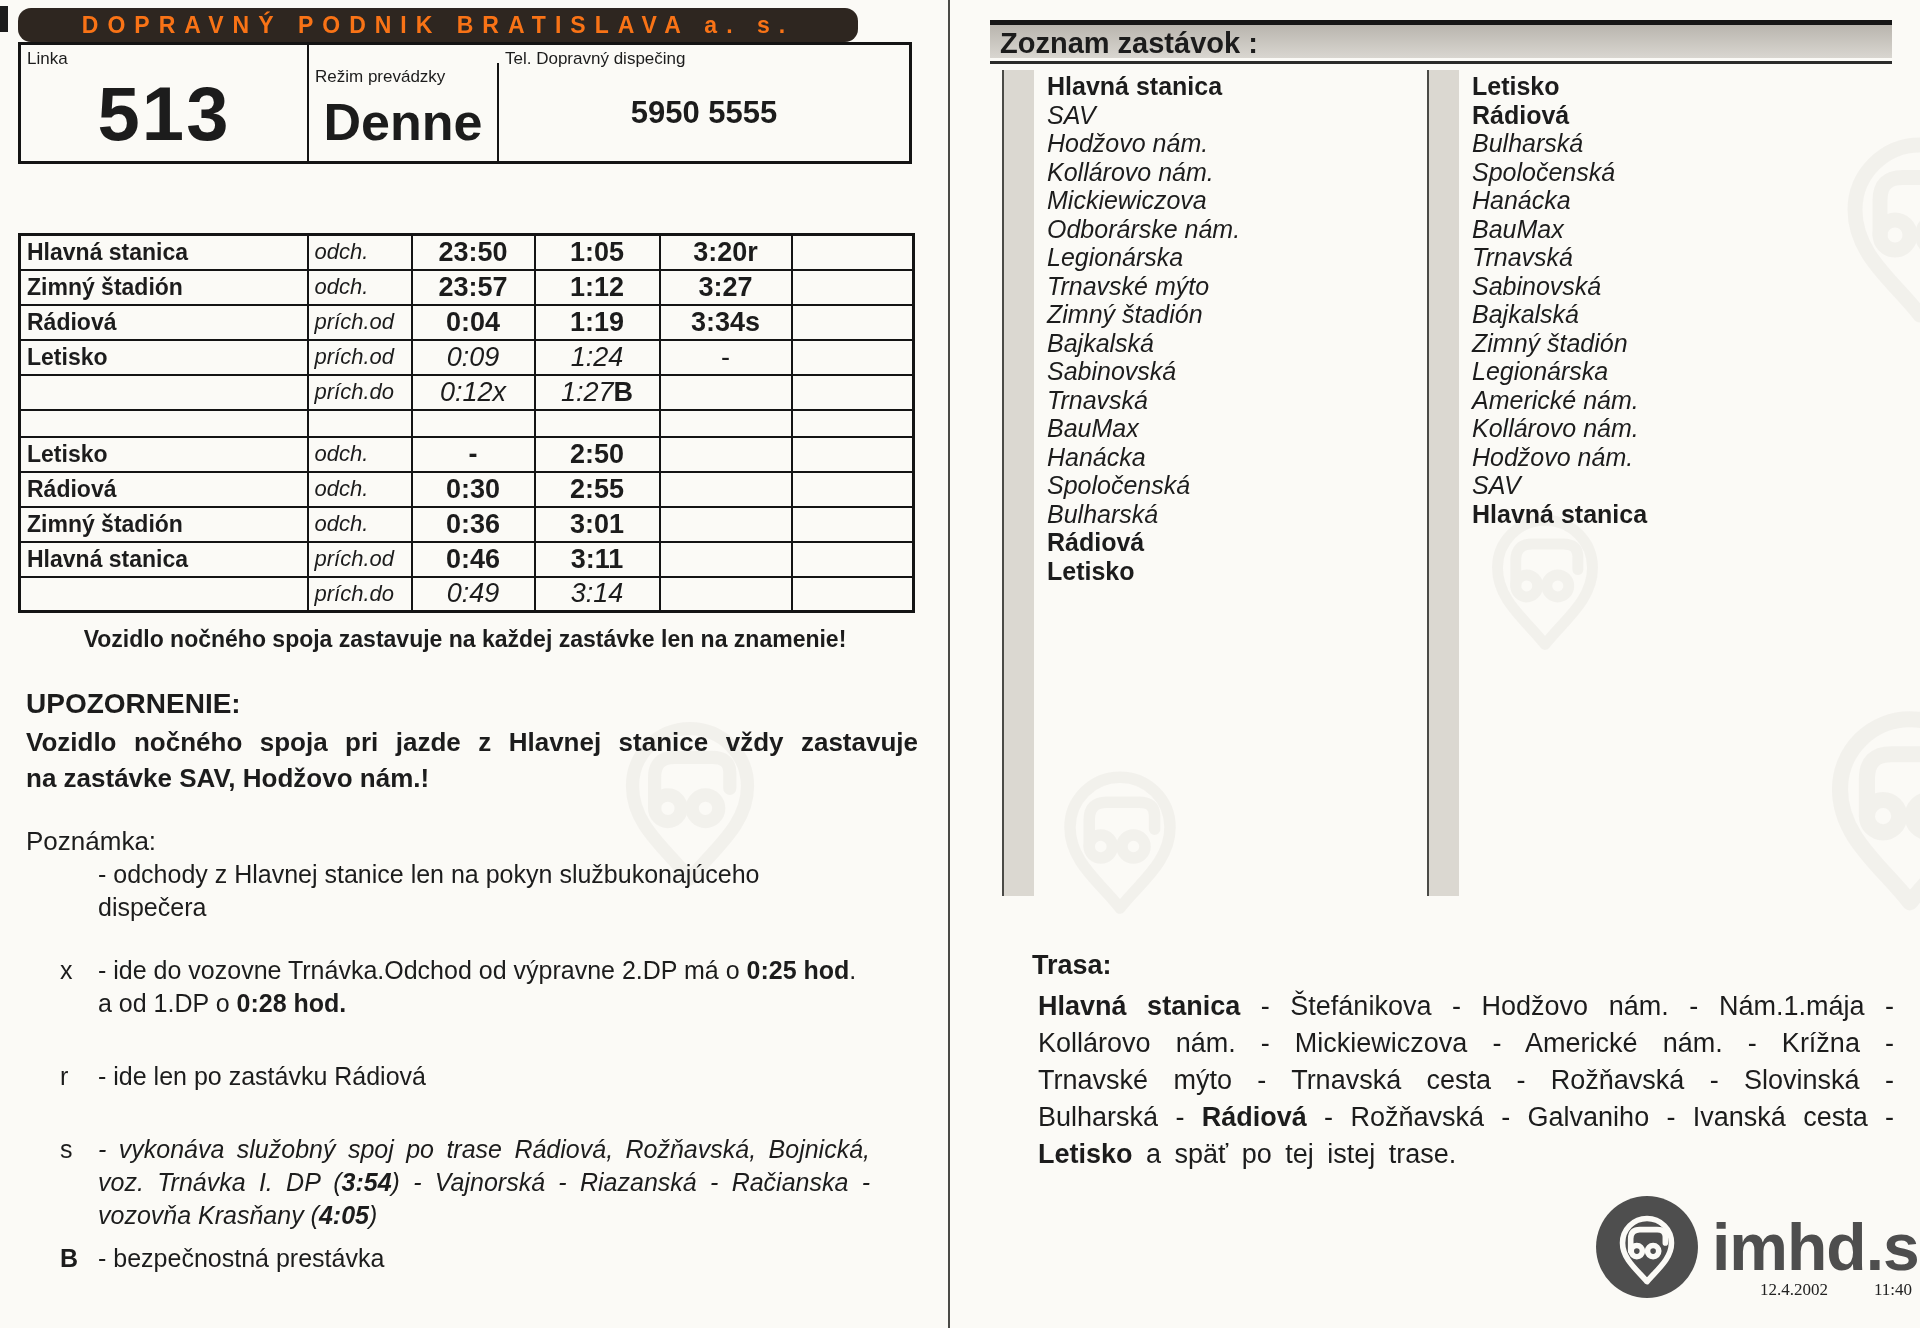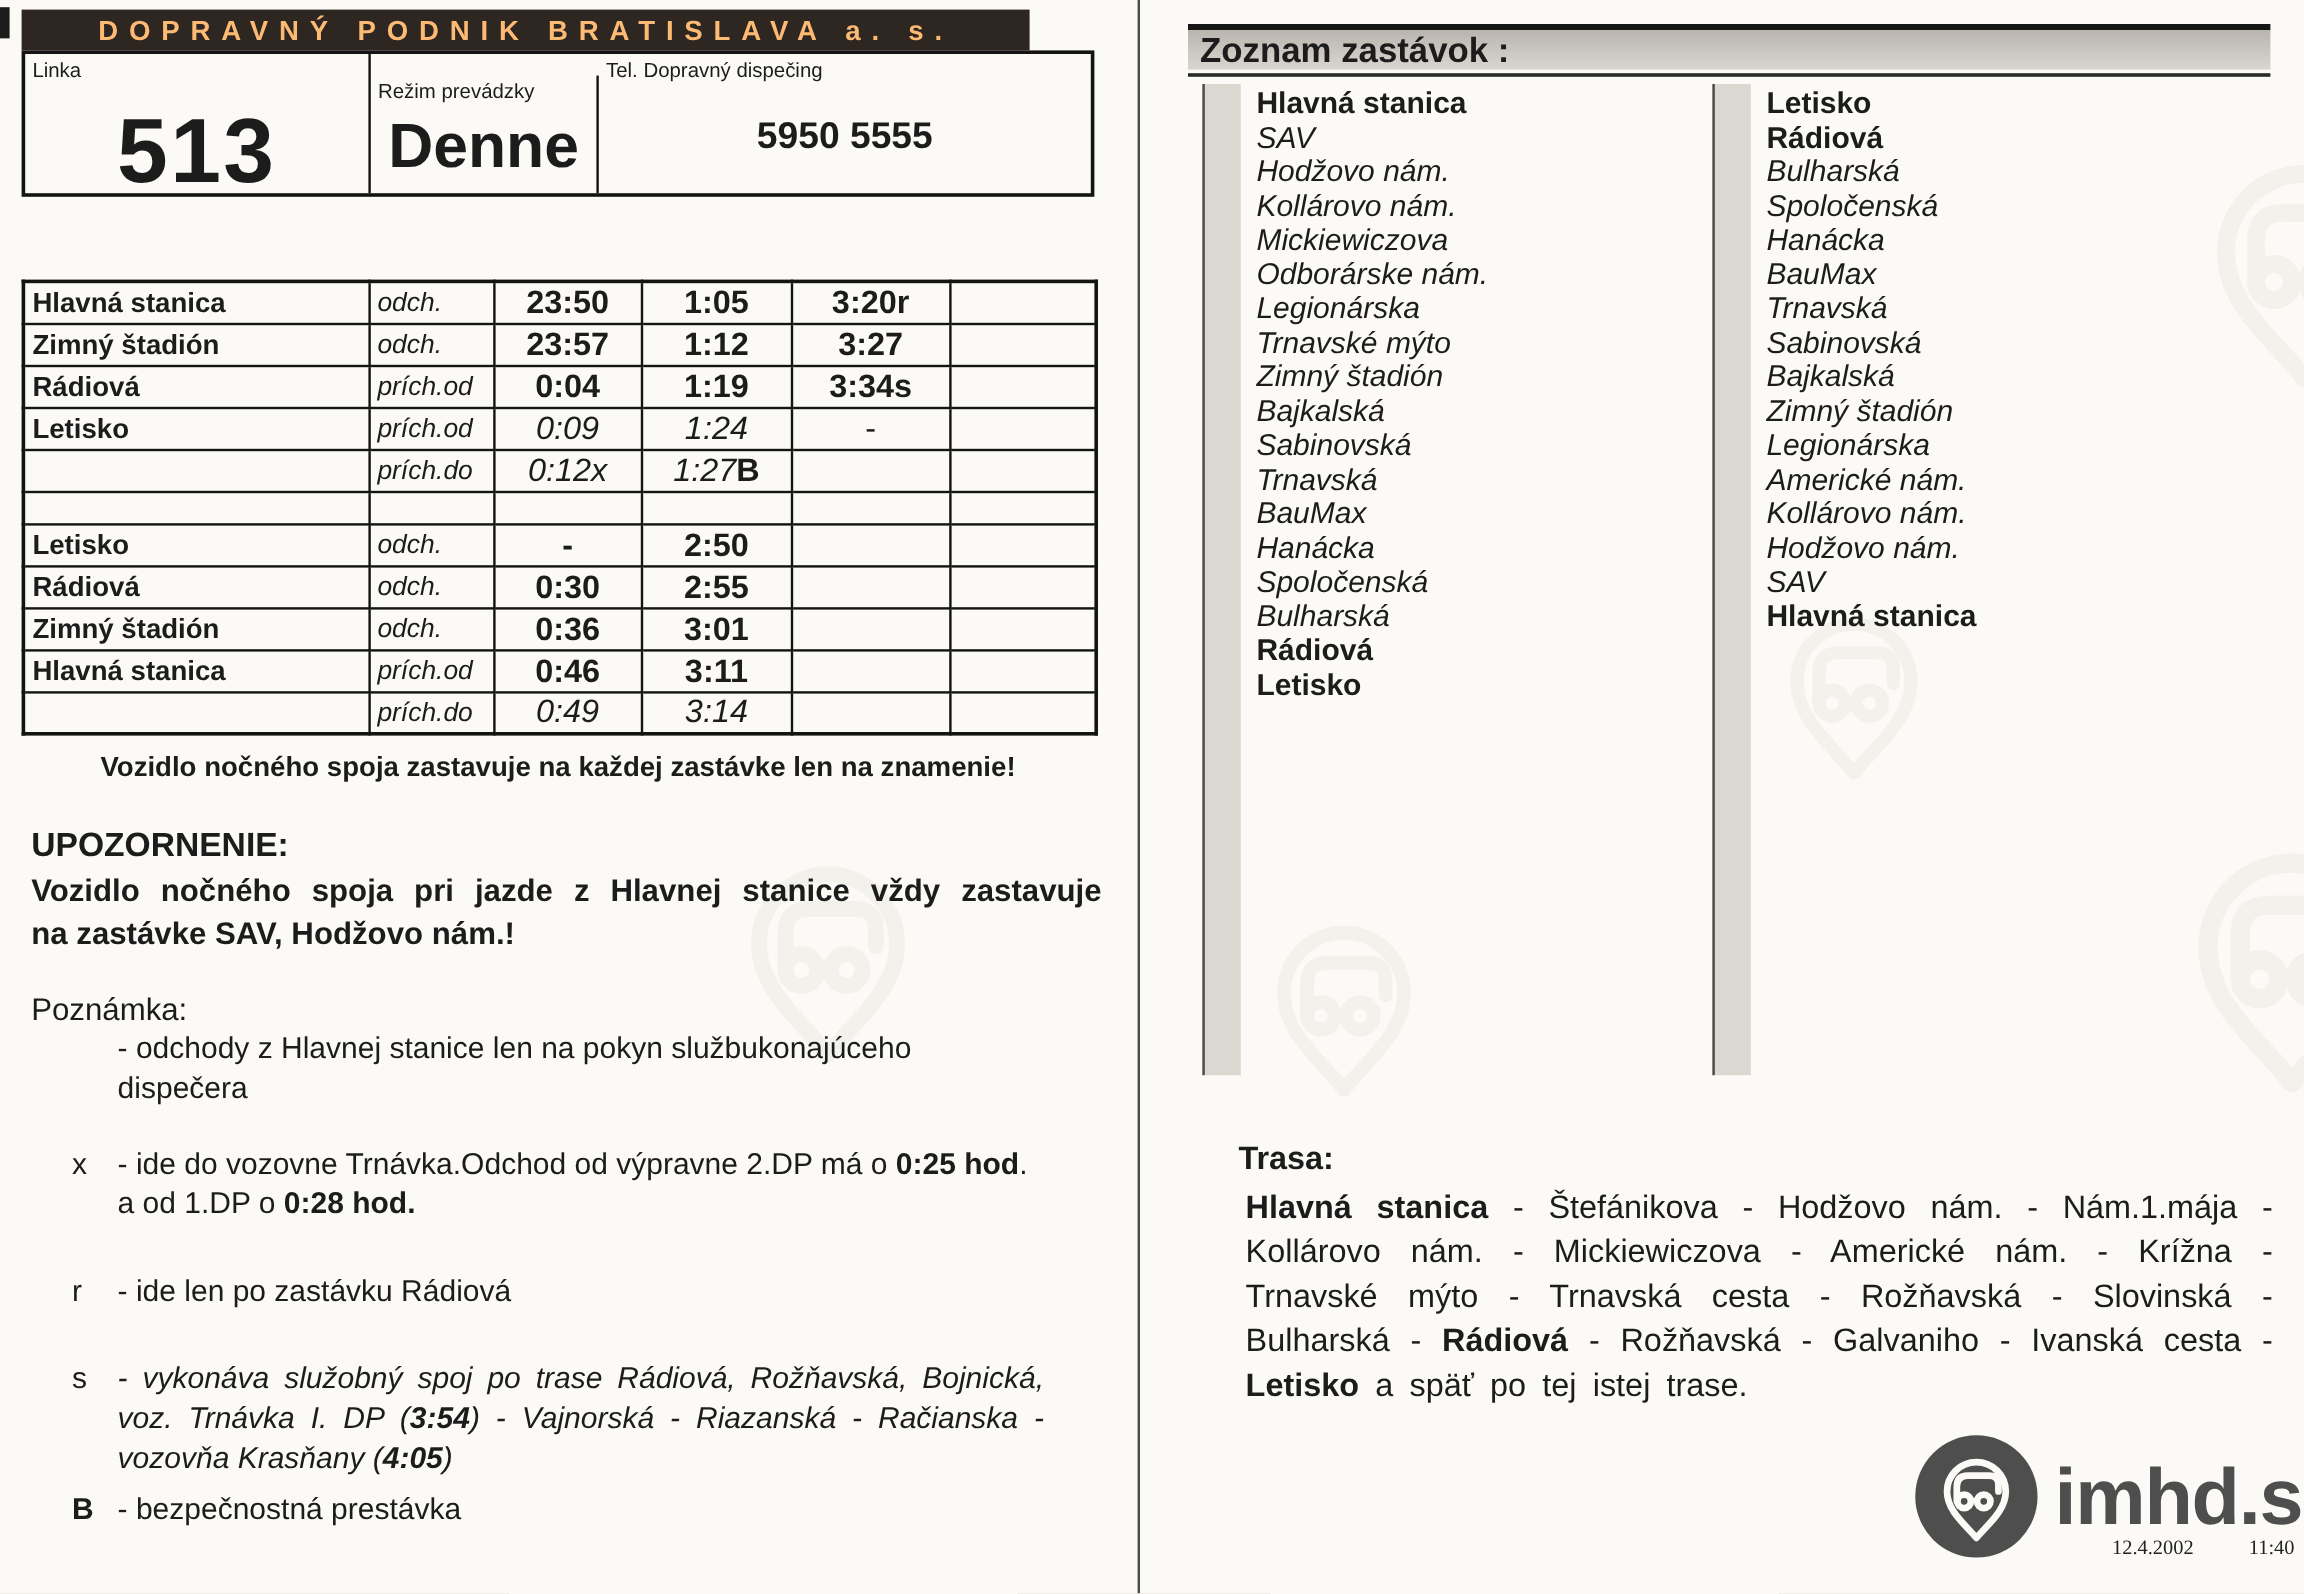--- a/index.html
+++ b/index.html
@@ -6,26 +6,26 @@
   .page{position:relative;width:1920px;height:1328px;background:#fbfaf6;
         font-family:"Liberation Sans",sans-serif;color:#1c1c1c;overflow:hidden;}
   .divider{position:absolute;left:948px;top:0;width:2px;height:1328px;background:#4a4a46;}
   .corner-mark{position:absolute;left:0;top:6px;width:8px;height:26px;background:#1c1c1c;}
 
   
   .wm{position:absolute;opacity:0.055;color:#6b6458;pointer-events:none;}
 
   
   .hdr-bar{position:absolute;left:18px;top:8px;width:840px;height:34px;background:#2e2620;
-           color:#fdba74;font-weight:bold;font-size:23px;letter-spacing:9px;text-align:center;line-height:35px;}
+           color:#f97316;font-weight:bold;font-size:23px;letter-spacing:9px;text-align:center;line-height:35px;border-radius:13px;}
   .hdr-box{position:absolute;left:18px;top:42px;width:894px;height:122px;border:3px solid #141414;
            box-sizing:border-box;display:flex;}
   .hdr-cell{border-right:2px solid #141414;box-sizing:border-box;display:flex;flex-direction:column;padding:4px 6px;}
   .hdr-cell:last-child{border-right:none;flex:1;}
-  .hc0{width:288px;gap:14px;} .hc1{width:190px;margin-top:18px;} .hc2{width:202px;}
+  .hc0{width:288px;} .hc1{width:190px;margin-top:18px;} .hc2{width:202px;}
   .hdr-label{font-size:17px;}
   .hdr-value{flex:1;display:flex;align-items:center;justify-content:center;font-weight:bold;}
   .v-line{font-size:76px;letter-spacing:2px;}
   .v-mode{font-size:52px;}
   .v-valid{font-size:27px;}
   .v-phone{font-size:31px;}
 
   
   .tt{position:absolute;left:18px;top:233px;border-collapse:collapse;table-layout:fixed;width:894px;
       border:3px solid #141414;}

